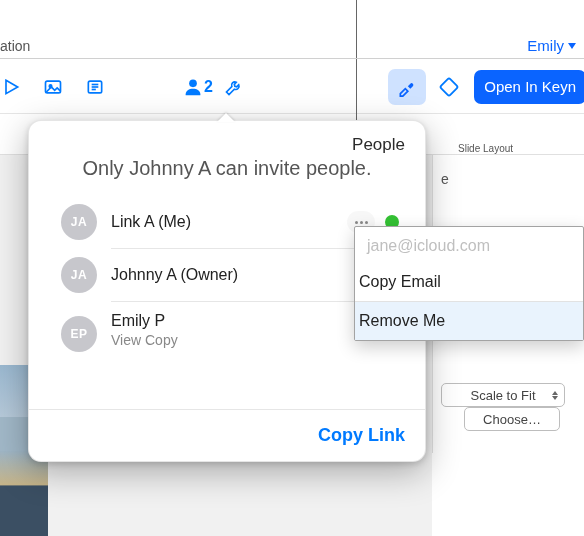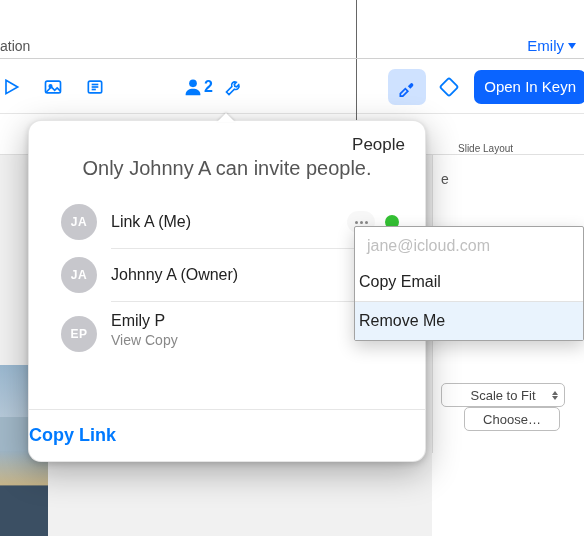--- a/index.html
+++ b/index.html
@@ -174,21 +174,21 @@
   }
   .more-btn .dot { width:3px; height:3px; border-radius:50%; background:#888; margin:0 1px; }
   .status-dot { width: 14px; height: 14px; border-radius: 50%; margin-left: 10px; }
   .status-green { background: #34c134; }
   .status-yellow { background: #f2c200; }
   .divider { border-top: 1px solid #e6e6e6; margin-left: 62px; margin-right: 14px; }
   .pop-foot {
     position: absolute; left: 0; right: 0; bottom: 0;
     height: 52px;
     border-top: 1px solid #e6e6e6;
-    display: flex; align-items: center; 
+    display: flex; align-items: center; justify-content: flex-end;
     padding-right: 20px;
   }
   .copy-link { color: #007aff; font-size: 18px; font-weight: 600; }
 
   
   .submenu {
     position: absolute;
     left: 354px; top: 226px;
     width: 230px;
     background: #fff;

